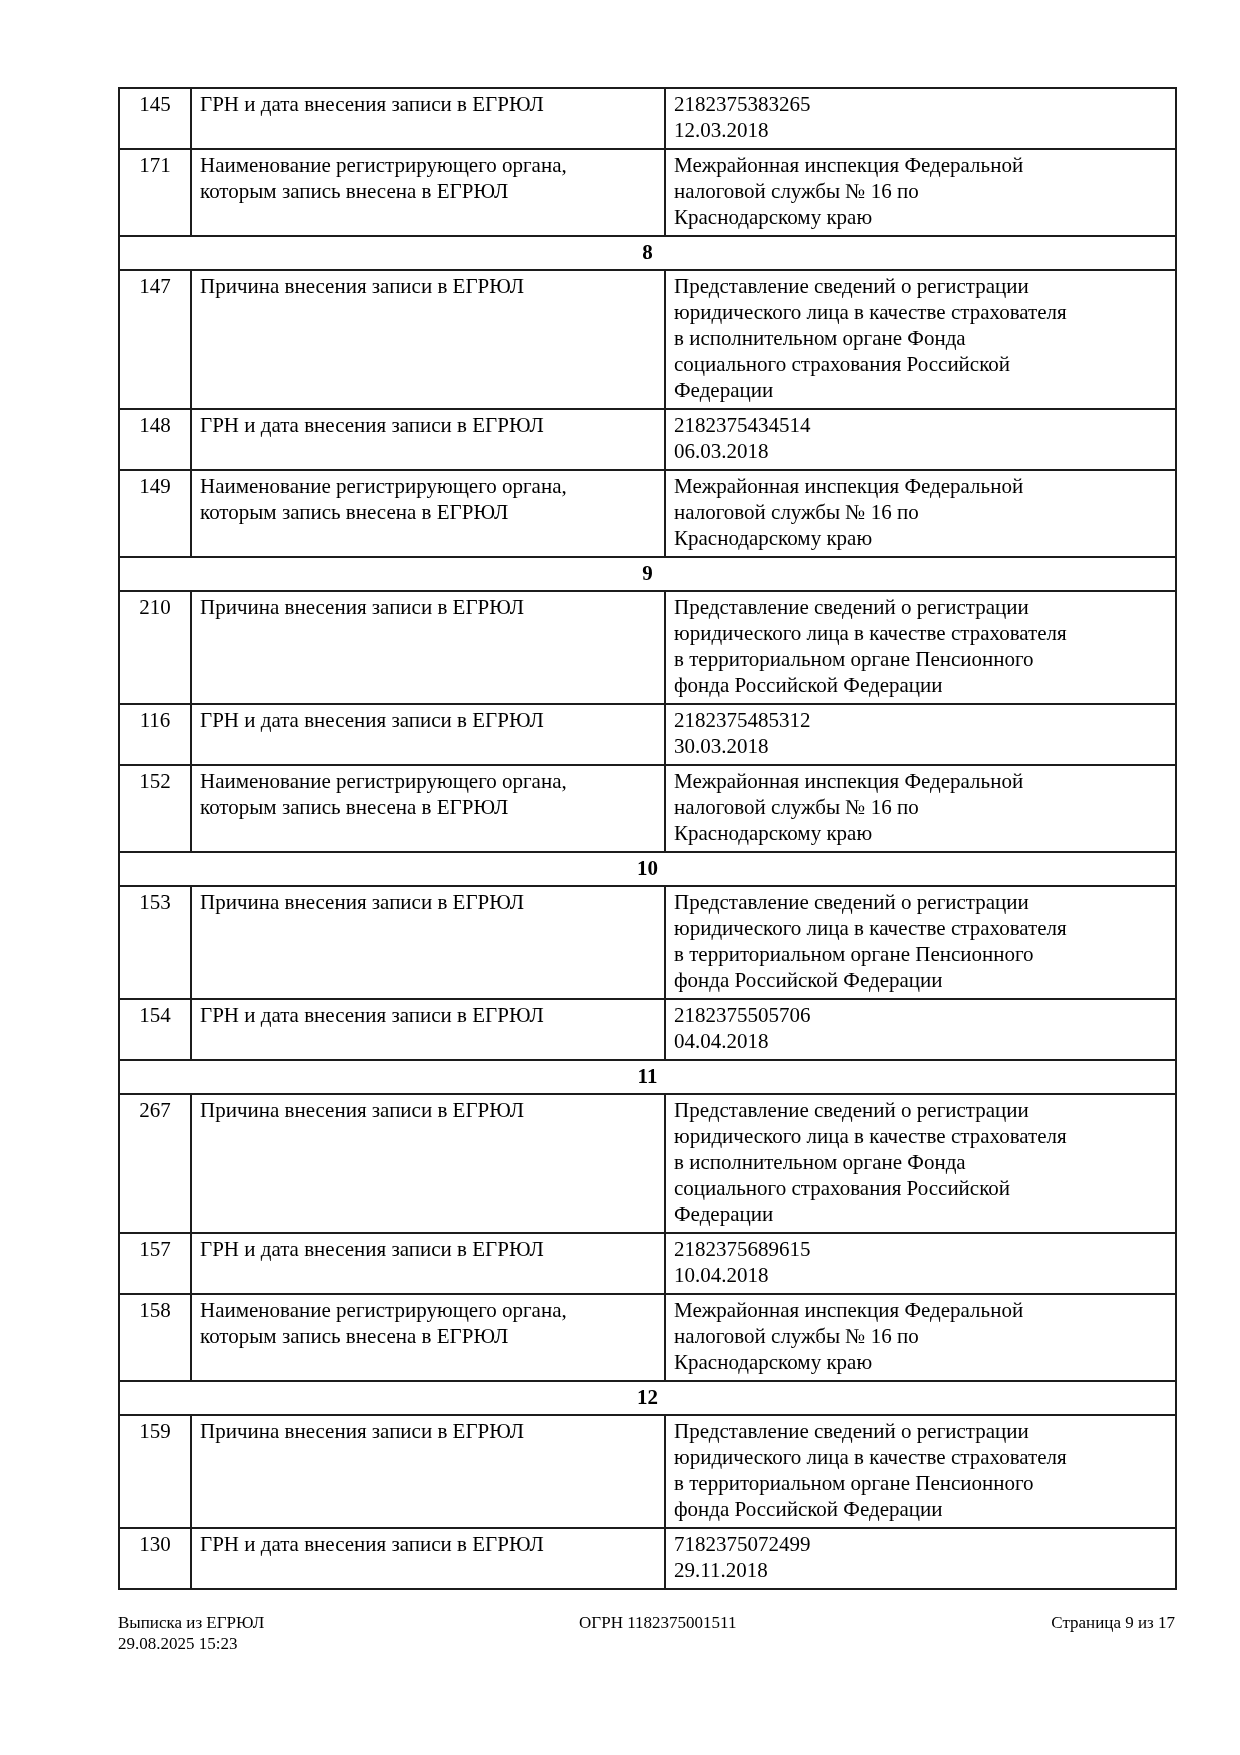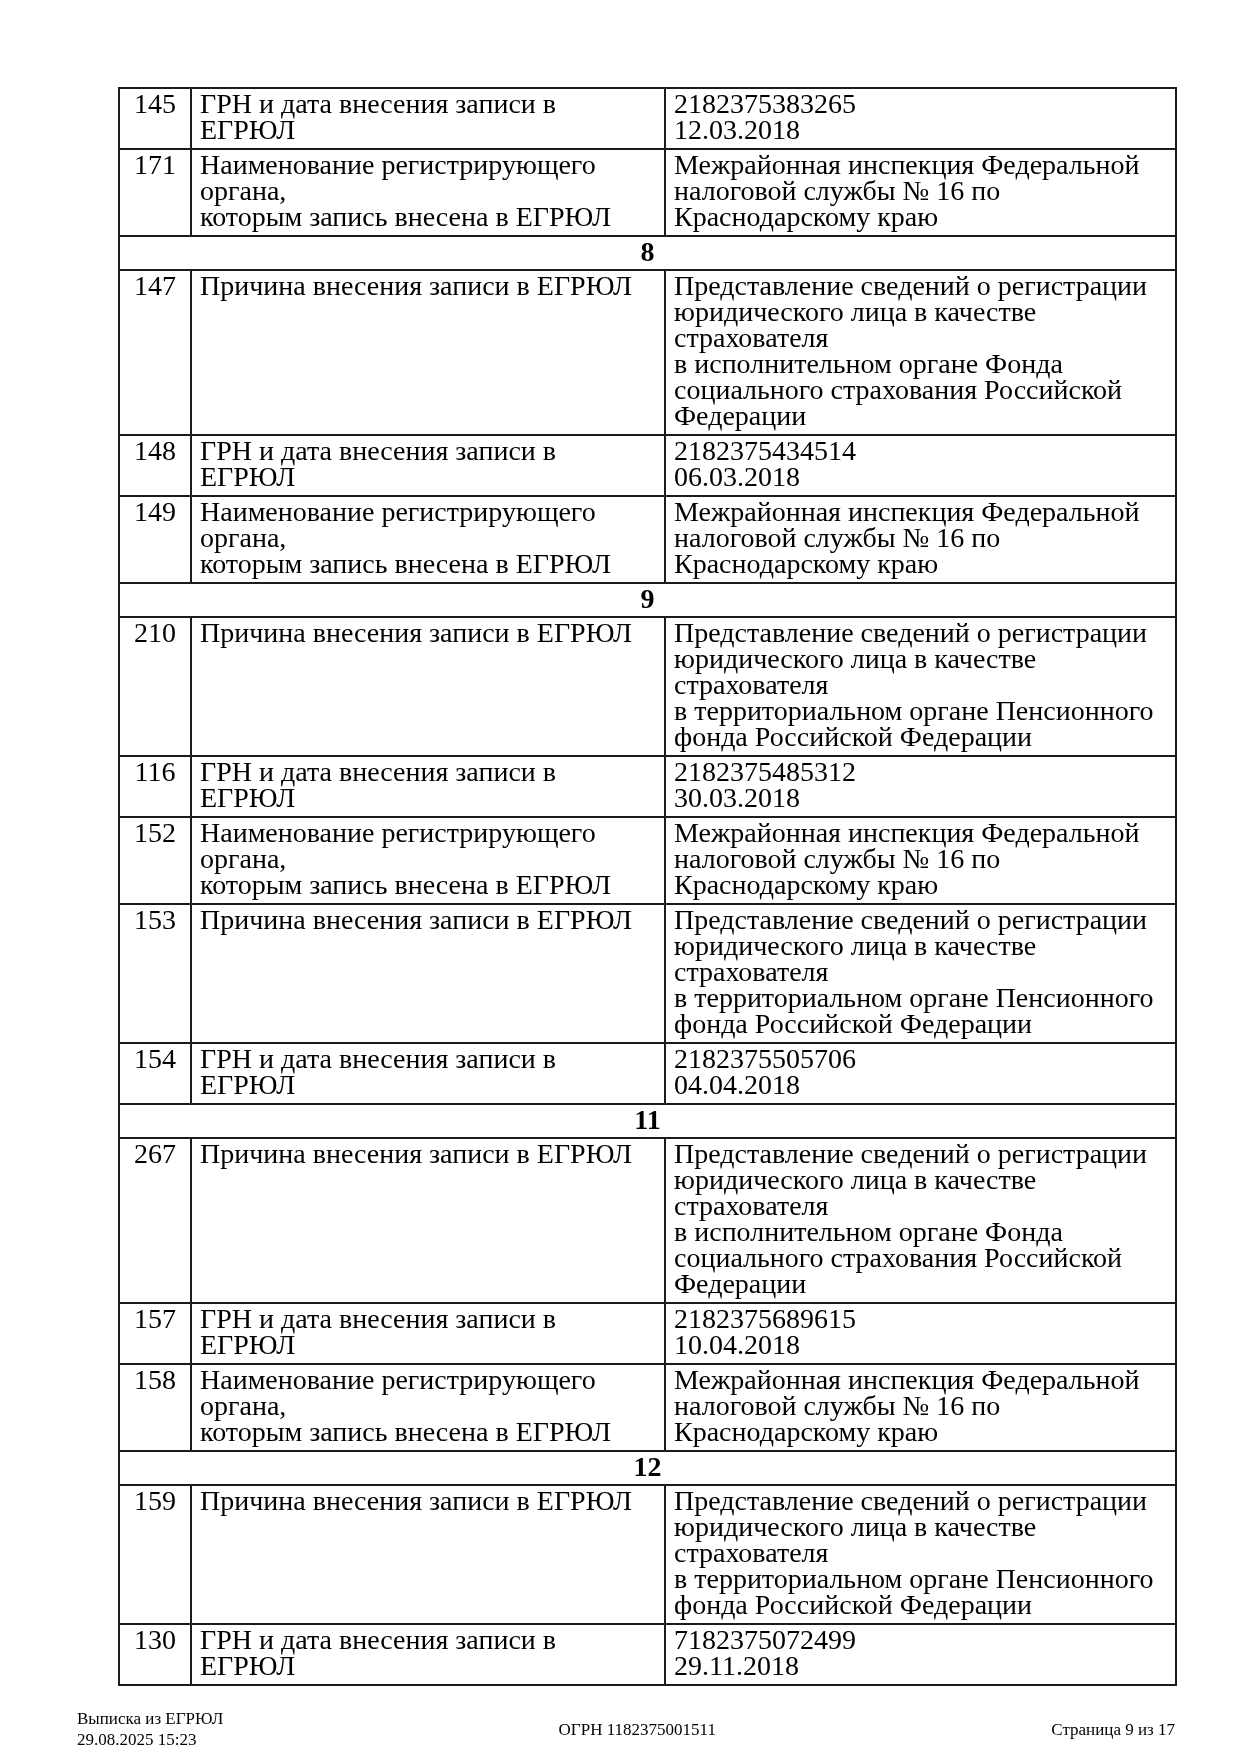--- a/index.html
+++ b/index.html
@@ -16,21 +16,21 @@
     overflow: hidden;
   }
   .page {
     padding: 87px 65px 0 118px;
     box-sizing: border-box;
   }
   table.reg-table {
     border-collapse: collapse;
     table-layout: fixed;
     width: 1057px;
-    font-size: 28px;
+    font-size: 21px;
     line-height: 26px;
   }
   table.reg-table td {
     border: 2px solid #1c1c1c;
     vertical-align: top;
     padding: 2px 8px 5px 8px;
     overflow: hidden;
   }
   td.num {
     text-align: center;
@@ -40,24 +40,24 @@
   td.preline {
     white-space: pre-line;
   }
   tr.section-row td {
     text-align: center;
     font-weight: bold;
     padding-top: 2px;
     padding-bottom: 4px;
   }
   .footer {
-    margin: 22px 65px 0 77px;
+    margin: 22px 65px 0 118px;
     display: flex;
     justify-content: space-between;
-    align-items: center;
+    align-items: flex-start;
     font-size: 17px;
     line-height: 21px;
   }
   .footer .left-block { display: flex; flex-direction: column; }
 </style>
 </head>
 <body>
 
 <div class="page">
   <table class="reg-table">
@@ -124,20 +124,23 @@
         <td class="preline">2182375485312
 30.03.2018</td>
       </tr>
       <tr>
         <td class="num">152</td>
         <td class="preline">Наименование регистрирующего органа,
 которым запись внесена в ЕГРЮЛ</td>
         <td class="preline">Межрайонная инспекция Федеральной
 налоговой службы № 16 по
 Краснодарскому краю</td>
+      </tr>
+      <tr class="section-row">
+        <td colspan="3">10</td>
       </tr>
       <tr>
         <td class="num">153</td>
         <td class="preline">Причина внесения записи в ЕГРЮЛ</td>
         <td class="preline">Представление сведений о регистрации
 юридического лица в качестве страхователя
 в территориальном органе Пенсионного
 фонда Российской Федерации</td>
       </tr>
       <tr>

